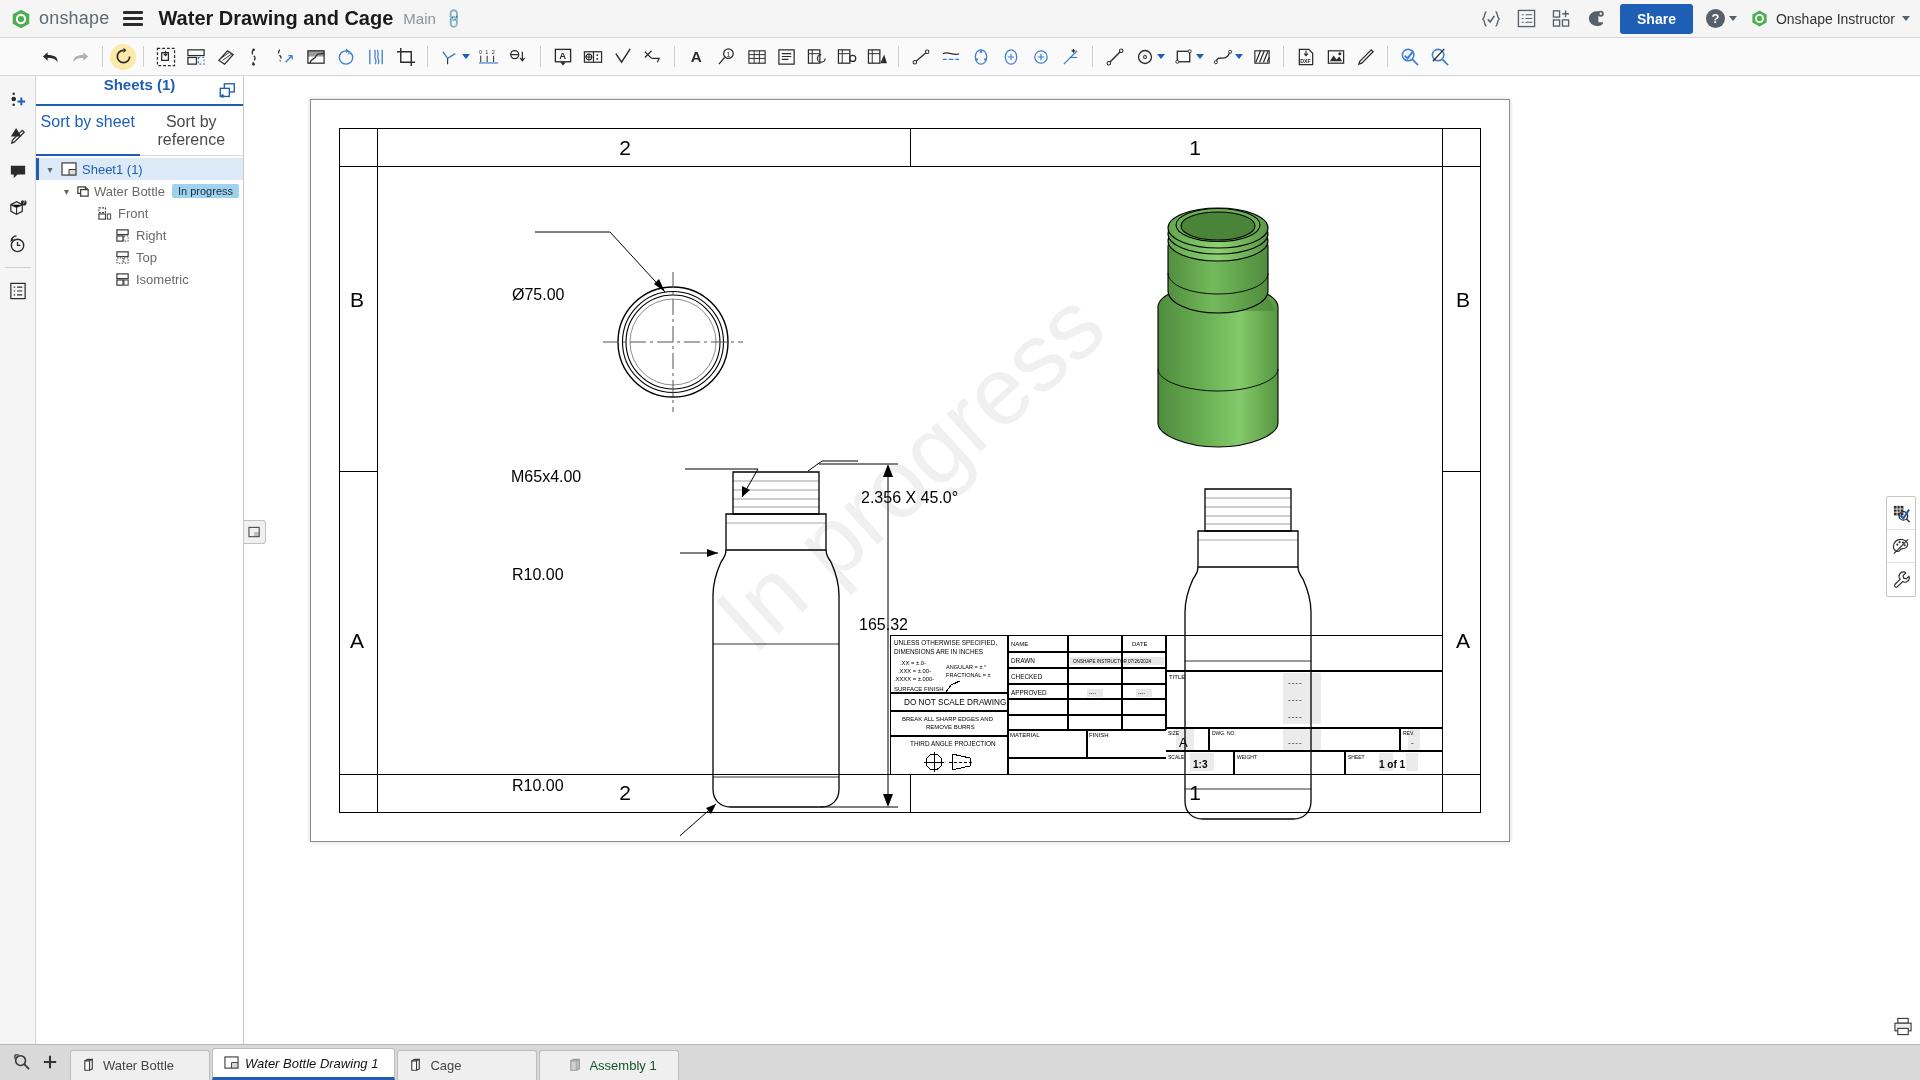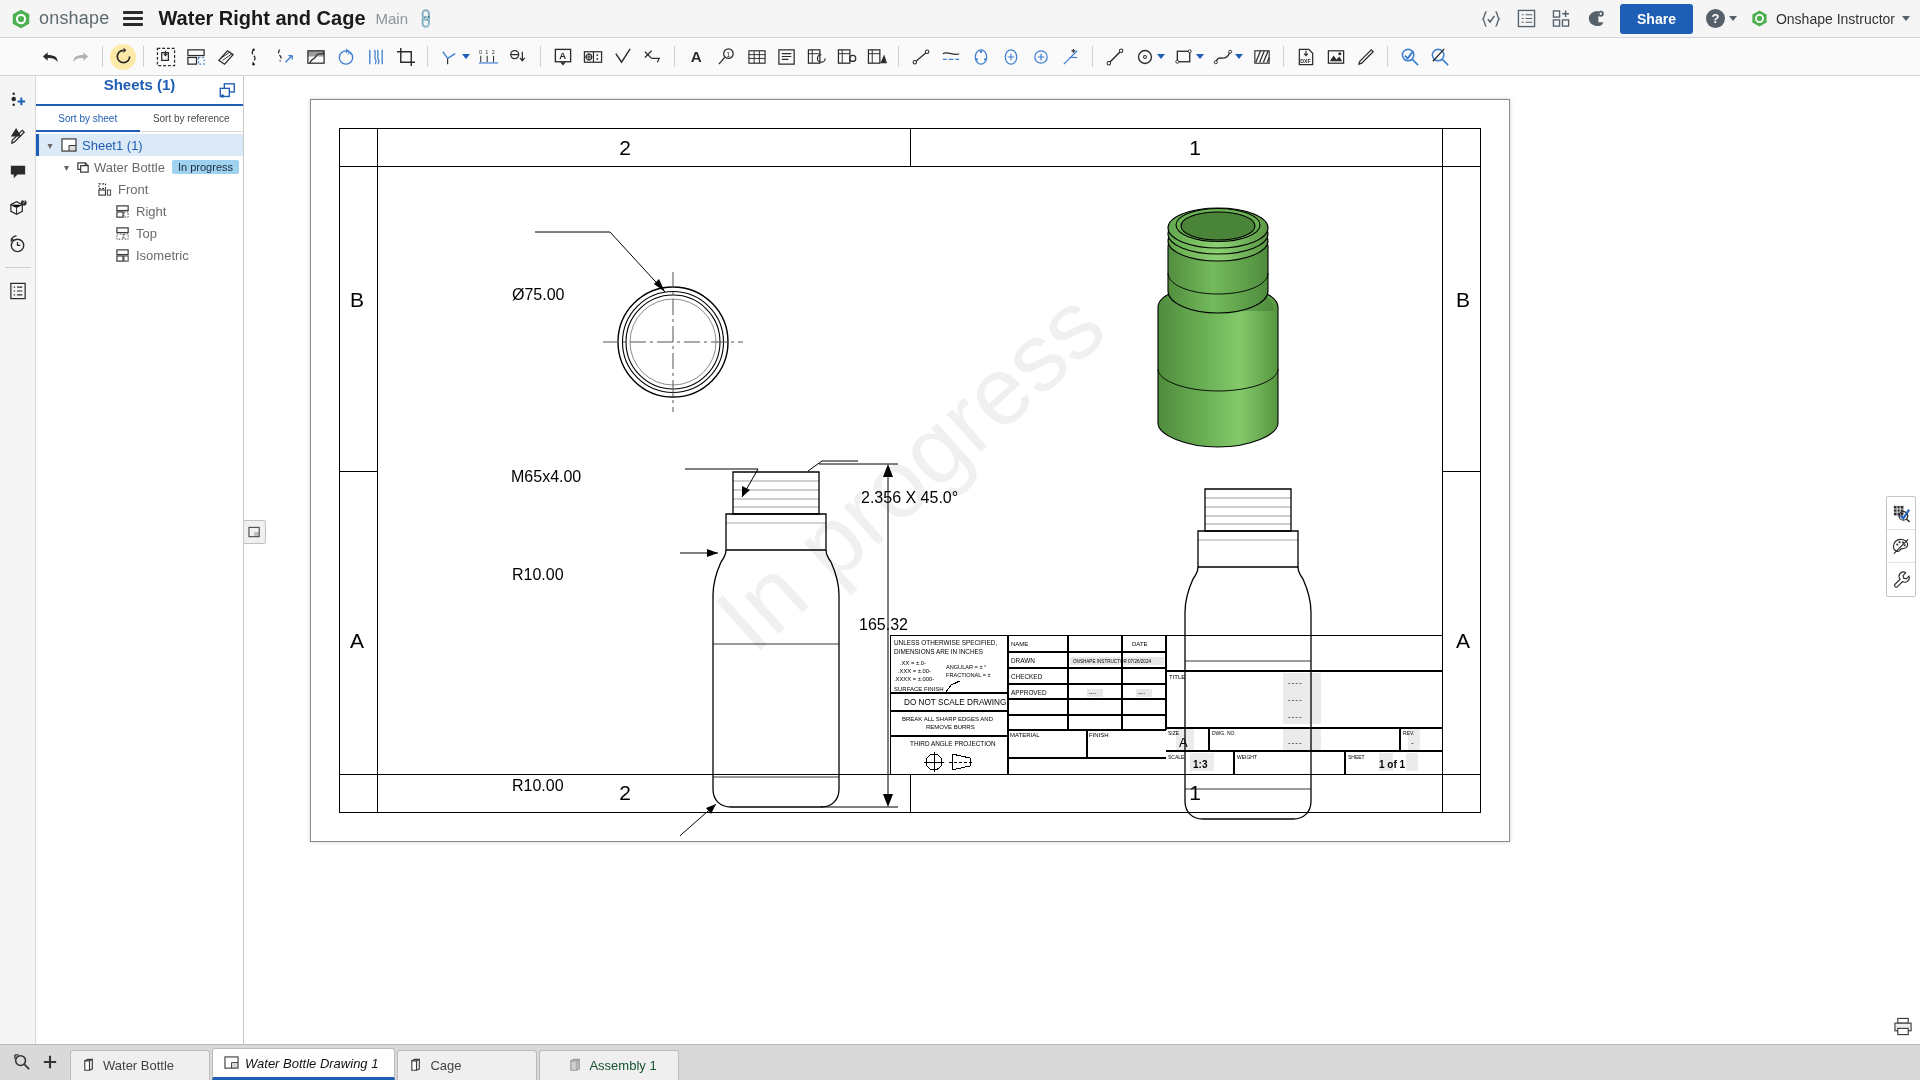--- a/index.html
+++ b/index.html
@@ -67,21 +67,21 @@
   
   .panel { width: 208px; background: #fff; border-right: 1px solid #c8c8c8; display: flex; flex-direction: column; }
   .panel-head {
     height: 30px; display: flex; justify-content: center;
     position: relative; border-bottom: 2px solid #1f5eb5; background: #fff;
   }
   .panel-title { font-size: 15px; font-weight: bold; color: #1f5eb5; }
   .panel-head-btn { position: absolute; right: 4px; top: 3px; width: 24px; height: 24px;
                     display: flex; align-items: center; justify-content: center; cursor: pointer; color: #1f5eb5;}
   .panel-tabs { display: flex; border-bottom: 1px solid #d9d9d9; }
-  .ptab { flex: 1; text-align: center; font-size: 10px; padding: 7px 0 6px; color: #4a4a4a; cursor: pointer; }
+  .ptab { flex: 1; text-align: center; font-size: 16px; padding: 7px 0 6px; color: #4a4a4a; cursor: pointer; }
   .ptab.sel { color: #1f5eb5; border-bottom: 2.5px solid #1f5eb5; margin-bottom: -1px; }
   .tree { padding-top: 2px; font-size: 13px; }
   .trow { display: flex; align-items: center; height: 22px; padding-right: 4px; cursor: pointer; white-space: nowrap; }
   .trow.sel { background: #dce9f7; border-left: 3px solid #1f5eb5; }
   .trow:not(.sel) { border-left: 3px solid transparent; }
   .tw { width: 18px; display: flex; align-items: center; justify-content: center; color: #666; font-size: 10px; }
   .tico { width: 20px; display: flex; align-items: center; justify-content: center; margin-right: 3px; }
   .tlabel { color: #1f5eb5; }
   .tlabel.grey { color: #6a6a6a; }
   .badge { background: #9ed2ef; color: #203040; font-size: 11px; padding: 1px 6px; border-radius: 2px; margin-left: 7px; }
@@ -147,21 +147,21 @@
       <path d="M12 8.6 a3.4 3.4 0 1 1 0 6.8 a3.4 3.4 0 1 1 0 -6.8z" fill="#4caf50"></path>
       <path d="M11.2 1.8 L14.6 1.8 L7.2 20.3 L4.0 18.4 Z" fill="#ffffff" opacity="0"></path>
     </svg>
     <span class="brand-word">onshape</span>
   </div>
   <div class="hamburger">
       <i></i>
       <i></i>
       <i></i>
     </div>
-  <span class="doc-title">Water Right and Cage</span>
+  <span class="doc-title">Water Drawing and Cage</span>
   <span class="doc-branch">Main</span>
   <span class="link-icon">🔗</span>
 
   <div class="topbar-right">
     <div class="tb-icon">
       <svg width="20" height="18" viewBox="0 0 22 18">
         <path d="M6 1 C3.5 1 4.5 7.5 2 9 C4.5 10.5 3.5 17 6 17" stroke="#55606a" stroke-width="1.5" fill="none"></path>
         <path d="M16 1 C18.5 1 17.5 7.5 20 9 C17.5 10.5 18.5 17 16 17" stroke="#55606a" stroke-width="1.5" fill="none"></path>
         <path d="M7.5 9.3 L10 12.2 L14.7 5.6" stroke="#55606a" stroke-width="1.7" fill="none"></path>
       </svg>

